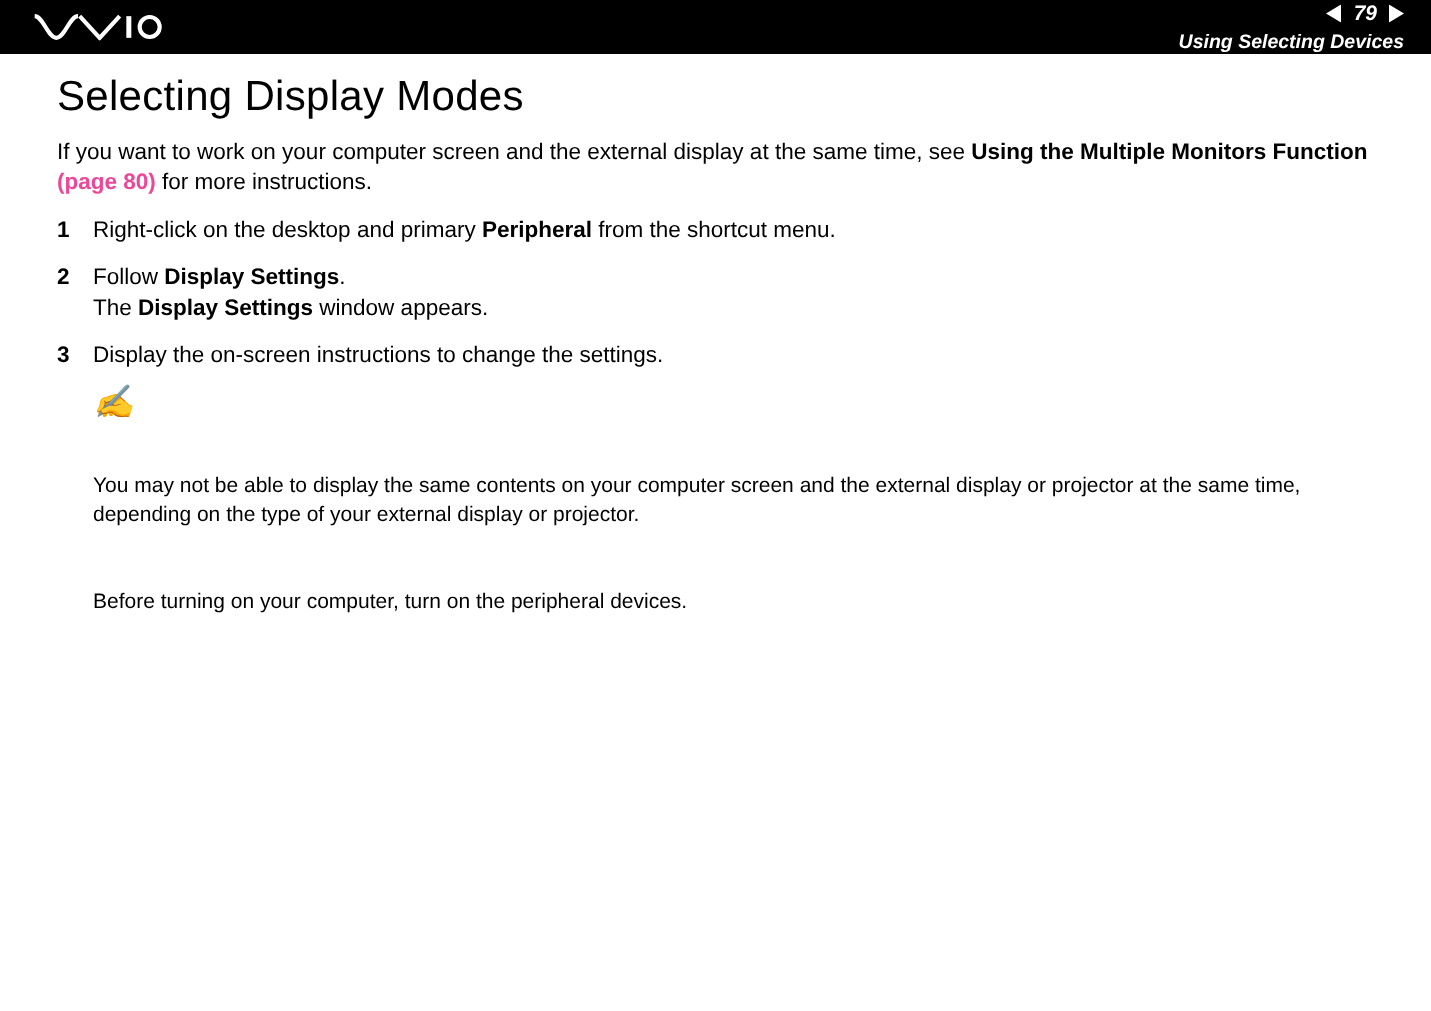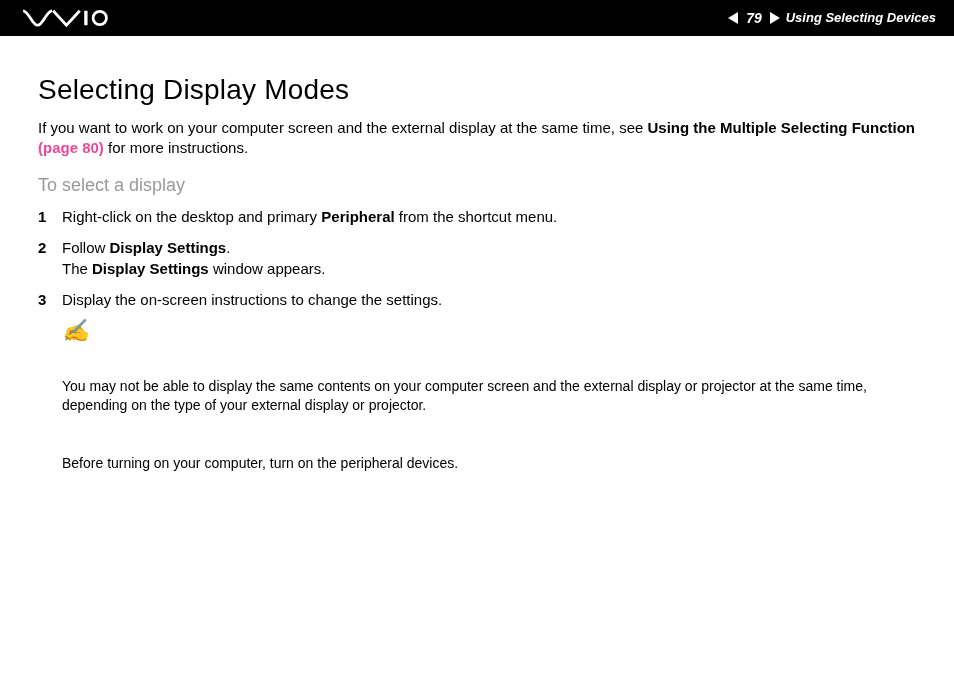--- a/index.html
+++ b/index.html
@@ -36,27 +36,27 @@
   .nav-arrow svg { display: block; }
   .page-num {
     font-style: italic;
     font-weight: bold;
     font-size: 14px;
     padding: 0 2px;
   }
   .section-name { margin-left: 2px; font-style: italic; }
   .top-nav-row {
     display: flex;
-    flex-direction: row;
+    flex-direction: column;
     align-items: flex-end;
     line-height: 1.15;
   }
   .pager-row { display: flex; align-items: center; gap: 2px; }
   .content {
-    padding: 38px 38px 0 38px;
+    padding: 12px 38px 0 38px;
   }
   h1 {
     font-weight: 400;
     font-size: 28px;
     margin-bottom: 12px;
     letter-spacing: 0.2px;
   }
   .para {
     font-size: 15px;
     line-height: 1.35;
@@ -133,24 +133,23 @@
     </div>
     <div class="section-name">Using Selecting Devices</div>
   </div>
 </div>
 
 <div class="content">
   <h1>Selecting Display Modes</h1>
 
 
   <p class="para">
-    <span>If you want to work on your computer screen and the external display at the same time, see </span><strong><span>Using the Multiple Selecting Function </span><span class="pg-link">(page 80)</span></strong><span> for more instructions.</span>
+    <span>If you want to work on your computer screen and the external display at the same time, see </span><strong><span>Using the Multiple Monitors Function </span><span class="pg-link">(page 80)</span></strong><span> for more instructions.</span>
   </p>
 
-  <h2 class="sub">To select a display</h2>
 
   <ol class="steps">
     <li>
       <div class="step-body">
         <span>Right-click on the desktop and primary </span><strong>Peripheral</strong><span> from the shortcut menu.</span>
       </div>
     </li>
     <li>
       <div class="step-body">
         <span>Follow </span><strong>Display Settings</strong><span>.<br>The </span><strong>Display Settings</strong><span> window appears.</span>

